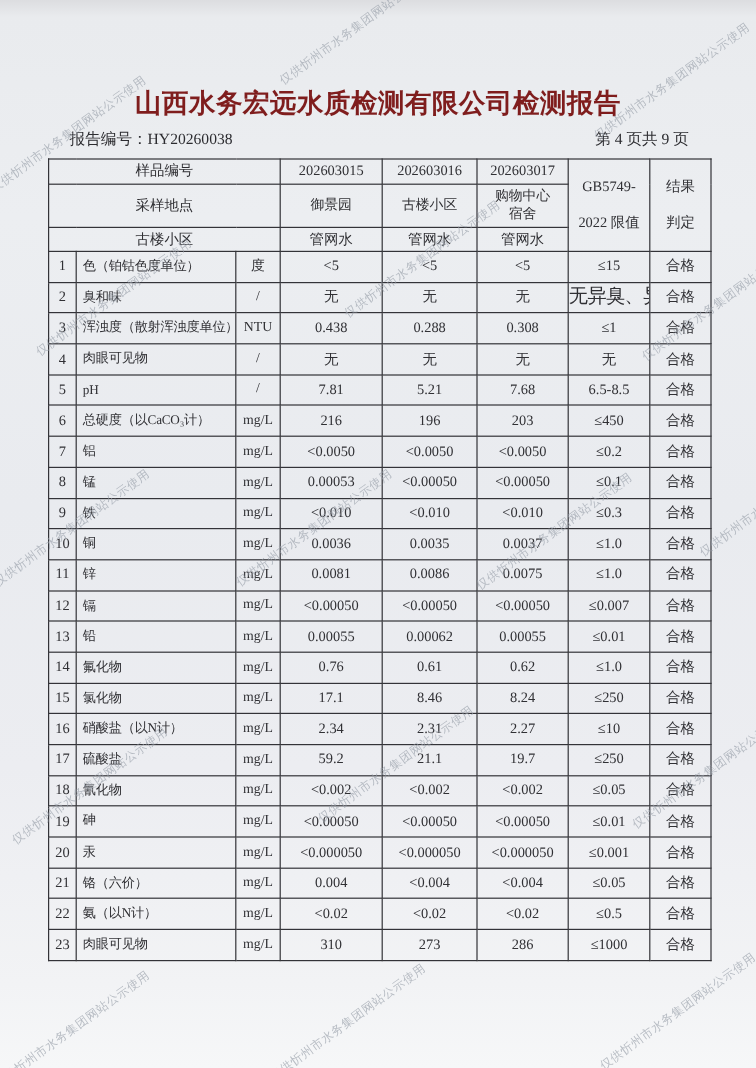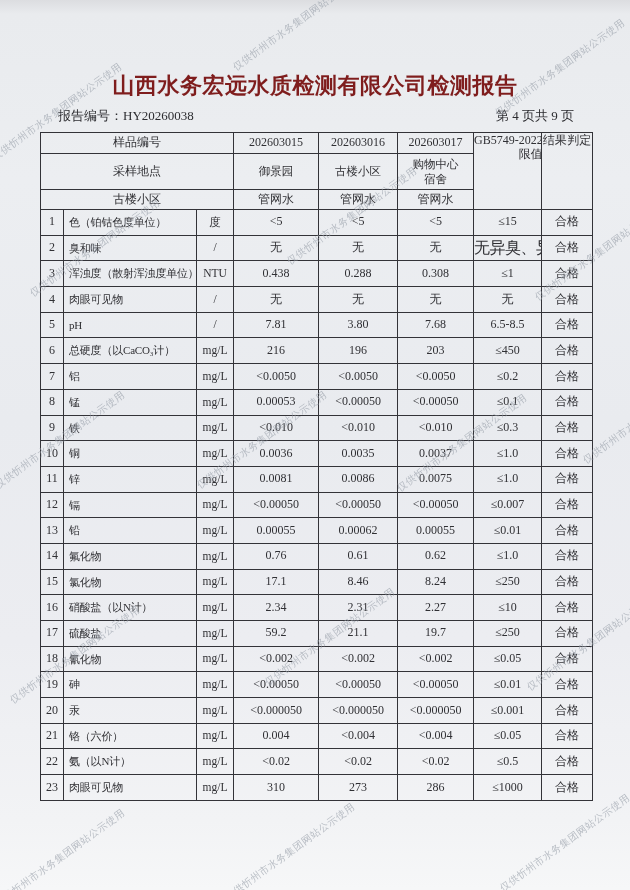--- a/index.html
+++ b/index.html
@@ -37,21 +37,21 @@
   thead tr.h1{height:21px;}
   thead tr.h2{height:36px;}
   thead tr.h3{height:20px;}
   tbody tr{height:25.7px;}
   td.c0{font-size:12px;}
   td.c1{text-align:left;padding-left:5px;font-size:11px;letter-spacing:-0.2px;white-space:nowrap;margin-top:36px;}
   td.c2{font-size:11.5px;}
   td.small{font-size:16px;letter-spacing:-0.5px;white-space:nowrap;}
   .loc-cell{white-space:pre-line;font-size:11.5px;line-height:1.25;}
   .span-head{
-    display:flex;justify-content:space-evenly;
+    display:flex;flex-direction:column;justify-content:space-evenly;
     height:74px;font-size:12px;
   }
   .wm{
     position:absolute;z-index:3;pointer-events:none;
     white-space:nowrap;font-size:10px;letter-spacing:0.5px;
     color:#99a0aa;opacity:0.65;
     transform:translate(-50%,-50%) rotate(-36deg);
   }
 </style>
 </head>
@@ -168,21 +168,21 @@
           <td class="c4">无</td>
           <td class="c5">无</td>
           <td class="c6">无</td>
           <td class="c7">合格</td>
         </tr>
         <tr>
           <td class="c0">5</td>
           <td class="c1">pH</td>
           <td class="c2">/</td>
           <td class="c3">7.81</td>
-          <td class="c4">3.80</td>
+          <td class="c4">5.21</td>
           <td class="c5">7.68</td>
           <td class="c6">6.5-8.5</td>
           <td class="c7">合格</td>
         </tr>
         <tr>
           <td class="c0">6</td>
           <td class="c1">总硬度（以CaCO₃计）</td>
           <td class="c2">mg/L</td>
           <td class="c3">216</td>
           <td class="c4">196</td>

